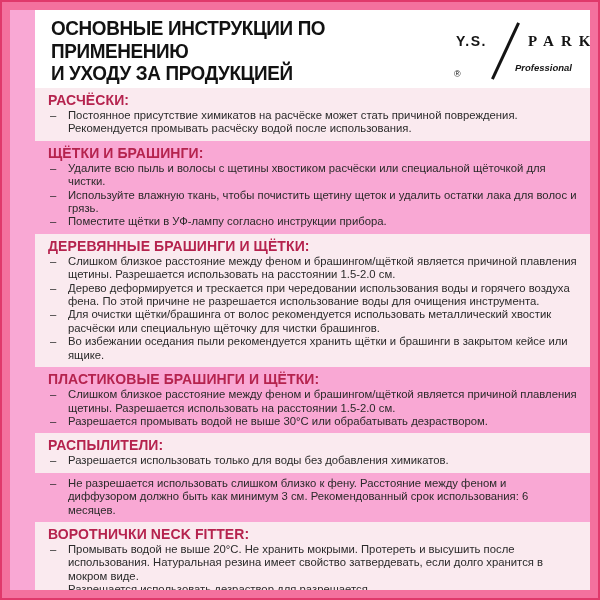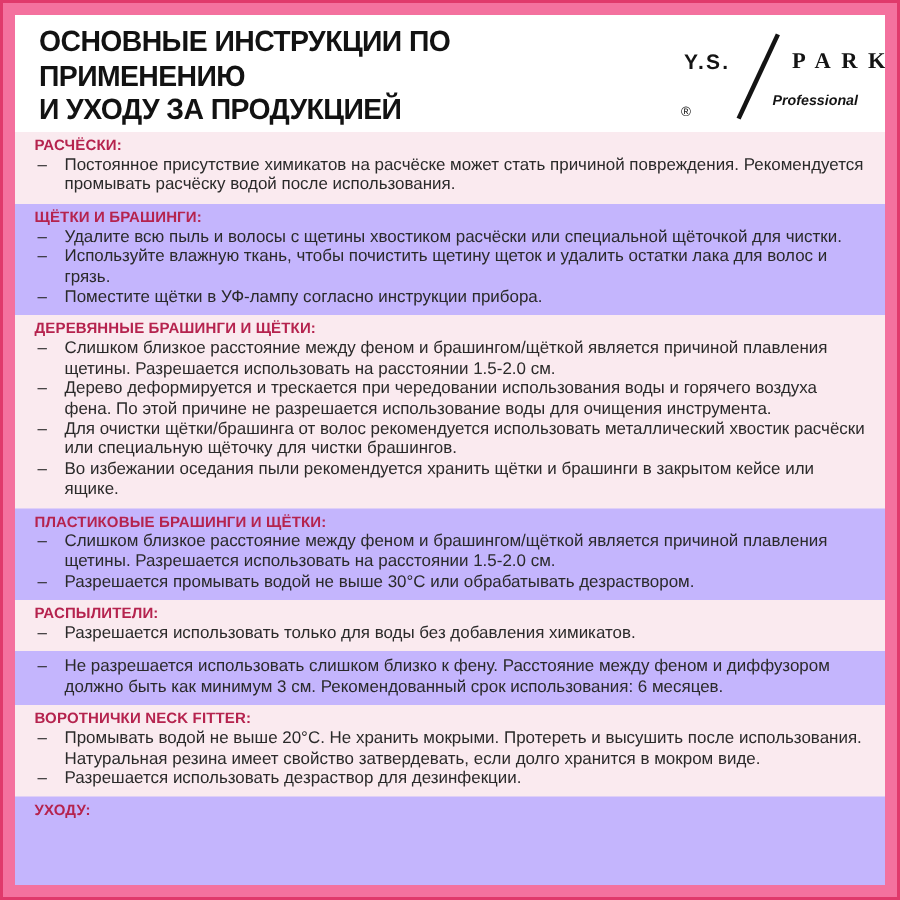--- a/index.html
+++ b/index.html
@@ -1,40 +1,40 @@
 <!DOCTYPE html>
 <html><head>
 <meta charset="utf-8">
 <style>
   html,body{margin:0;padding:0;background:#fff;}
   .page{
     width:600px;height:600px;box-sizing:border-box;
     border:2px solid #e0396b;background:#f4719e;padding:8px;
     font-family:"Liberation Sans",sans-serif;overflow:hidden;
   }
-  .inner{background:#c4b5fd;width:100%;height:100%;box-sizing:border-box;overflow:hidden;}
+  .inner{background:#f9a8d4;width:100%;height:100%;box-sizing:border-box;overflow:hidden;padding-left:25px;}
   header{display:flex;justify-content:space-between;align-items:center;
     padding:10px 18px 6px 16px;height:62px;background:#fff;}
   .title{font-size:19.5px;font-weight:bold;color:#121212;line-height:1.17;
     letter-spacing:-0.4px;transform:scaleX(0.97);transform-origin:left center;}
   
   .logo{position:relative;width:118px;height:56px;flex:none;}
   .logo .slash{position:absolute;left:50px;top:-3px;width:3px;height:62px;
     background:#141414;transform:rotate(25deg);}
   .logo .ys{position:absolute;left:2px;top:10px;font-size:14px;font-weight:bold;
     color:#141414;letter-spacing:1.5px;font-family:Liberation Sans, sans-serif;}
   .logo .park{position:absolute;left:62px;top:10px;font-size:15px;font-weight:bold;
     color:#141414;letter-spacing:7px;font-family:"Liberation Serif",serif;margin-left:12px;}
   .logo .prof{position:absolute;right:0;bottom:6px;font-size:9.5px;font-weight:bold;
     font-style:italic;color:#141414;text-align:right;}
   .logo .reg{position:absolute;left:0;bottom:0;font-size:9px;color:#141414;}
   
   section{padding:4px 13px 5px 13px;}
   section.tint{background:#faeaef;}
-  section h2{margin:0 0 1px 0;font-size:10px;font-weight:bold;color:#b5234e;
+  section h2{margin:0 0 1px 0;font-size:14px;font-weight:bold;color:#b5234e;
     letter-spacing:0.1px;}
   .bullet{display:flex;font-size:11.3px;line-height:13.4px;color:#2a2a2a;}
   .bullet .dash{width:13px;flex:none;padding-left:2px;}
   .bullet .btext{flex:1;padding-left:5px;}
 </style>
 </head>
 <body>
 
 <div class="page">
   <div class="inner">
@@ -125,21 +125,21 @@
     </section>
 
     <section class="tint">
       <h2>ВОРОТНИЧКИ NECK FITTER:</h2>
       <div class="bullet">
         <span class="dash">–</span>
         <span class="btext">Промывать водой не выше 20°C. Не хранить мокрыми. Протереть и высушить после использования. Натуральная резина имеет свойство затвердевать, если долго хранится в мокром виде.</span>
       </div>
       <div class="bullet">
         <span class="dash">–</span>
-        <span class="btext">Разрешается использовать дезраствор для дезинфекции.</span>
+        <span class="btext">Разрешается использовать дезраствор для разрешается.</span>
       </div>
     </section>
 
     <section>
       <h2>УХОДУ:</h2>
 
     </section>
 
   </div>
 </div>

